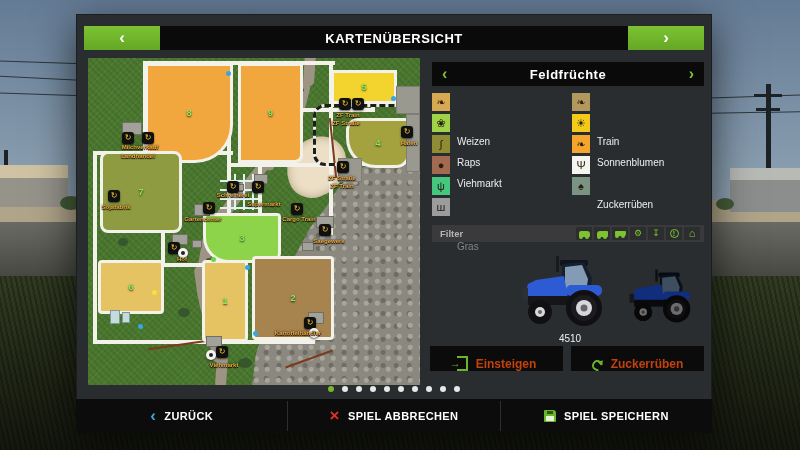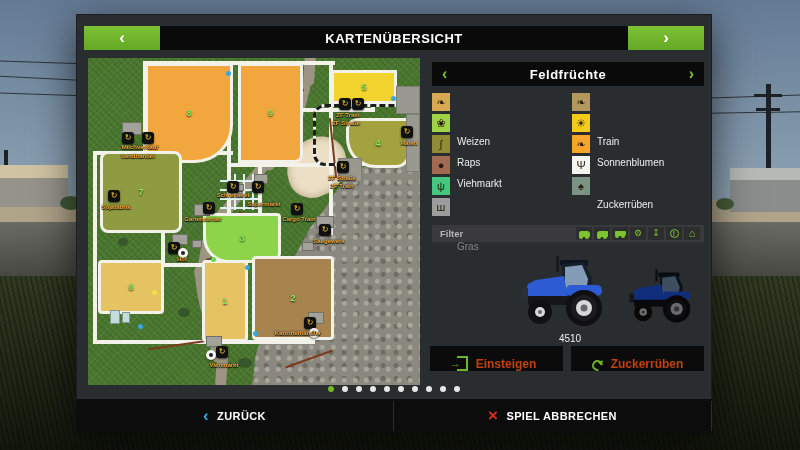--- a/index.html
+++ b/index.html
@@ -391,13 +391,17 @@
   <div class="sec">
     <span class="backc">‹</span>
     <span>ZURÜCK</span>
   </div>
   <div class="sep"></div>
   <div class="sec">
     <span class="xic">×</span>
     <span>SPIEL ABBRECHEN</span>
   </div>
   <div class="sep"></div>
+  <div class="sec">
+    <span class="floppy"></span>
+    <span>SPIEL SPEICHERN</span>
+  </div>
 </div>
 
 </body></html>

